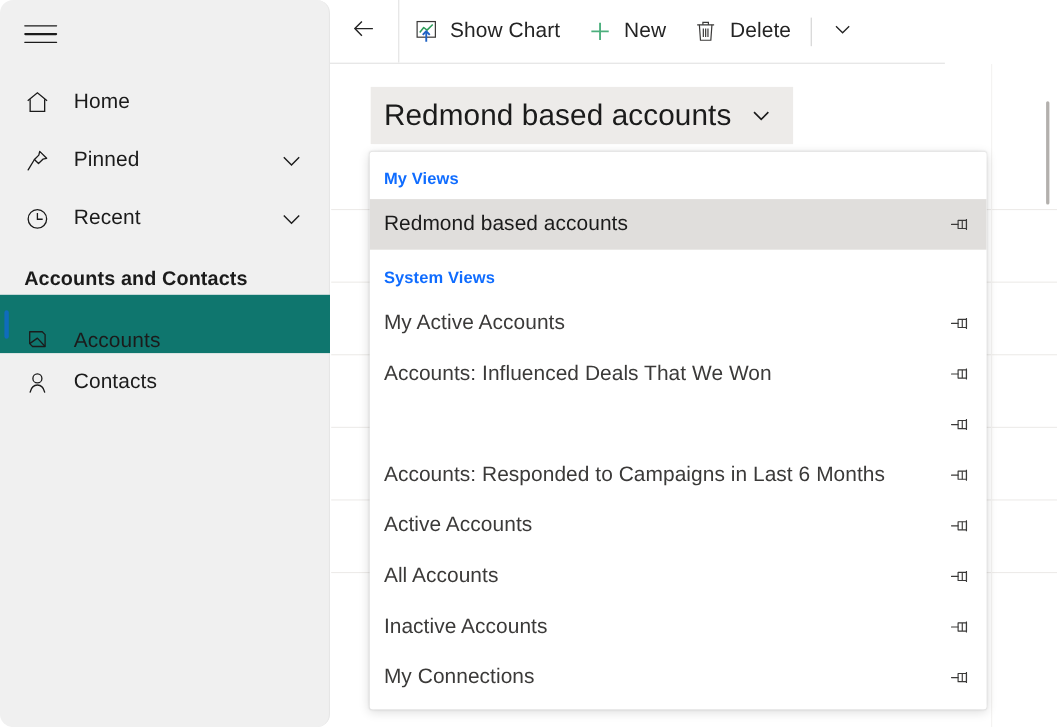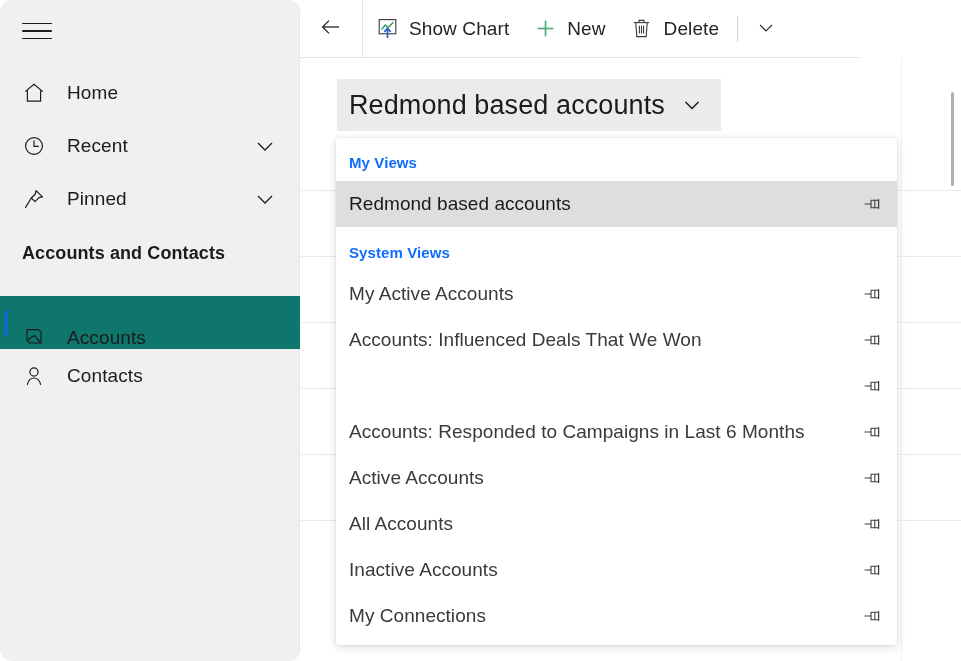--- a/index.html
+++ b/index.html
@@ -93,21 +93,21 @@
     top: 50%;
     transform: translateY(-50%);
     display: flex;
     align-items: center;
   }
 
   .group-header {
     font-size: 18px;
     font-weight: bold;
     color: #1b1b1b;
-    padding: 18px 0 32px 22px;
+    padding: 18px 0 4px 22px;
     letter-spacing: 0.1px;
   }
 
   .nav-item.selected {
     background: #0f766e;
     align-items: flex-end;
   }
   .nav-item.selected::before {
     content: "";
     position: absolute;
@@ -328,41 +328,41 @@
           <svg width="24" height="24" viewBox="0 0 24 24" fill="none" stroke="#1b1b1b" stroke-width="1.2">
             <path d="M3.2 10.6 L12 3.4 L20.8 10.6"></path>
             <path d="M5.4 9.2 V20.2 H18.6 V9.2"></path>
           </svg>
         </span>
         <span class="nav-label">Home</span>
       </div>
 
       <div class="nav-item">
         <span class="nav-icon">
+          <svg width="24" height="24" viewBox="0 0 24 24" fill="none" stroke="#1b1b1b" stroke-width="1.2" stroke-linejoin="round">
+            <path d="M14.1 3.6 L20.4 9.9 L17.0 10.7 L13.0 14.7 L9.3 11.0 L13.3 7.0 Z"></path>
+            <path d="M9.3 11.0 L3.6 20.4" stroke-linecap="round"></path>
+          </svg>
+        </span>
+        <span class="nav-label">Pinned</span>
+        <span class="nav-chev">
+          <svg width="26" height="26" viewBox="0 0 26 26" fill="none" stroke="#1b1b1b" stroke-width="1.3">
+            <path d="M6 10 L13 17 L20 10"></path>
+          </svg>
+        </span>
+      </div>
+
+      <div class="nav-item">
+        <span class="nav-icon">
           <svg width="24" height="24" viewBox="0 0 24 24" fill="none" stroke="#1b1b1b" stroke-width="1.2">
             <circle cx="12" cy="12" r="8.4"></circle>
             <path d="M12 7.2 V12.3 H16.2" stroke-linecap="square"></path>
           </svg>
         </span>
         <span class="nav-label">Recent</span>
-        <span class="nav-chev">
-          <svg width="26" height="26" viewBox="0 0 26 26" fill="none" stroke="#1b1b1b" stroke-width="1.3">
-            <path d="M6 10 L13 17 L20 10"></path>
-          </svg>
-        </span>
-      </div>
-
-      <div class="nav-item">
-        <span class="nav-icon">
-          <svg width="24" height="24" viewBox="0 0 24 24" fill="none" stroke="#1b1b1b" stroke-width="1.2" stroke-linejoin="round">
-            <path d="M14.1 3.6 L20.4 9.9 L17.0 10.7 L13.0 14.7 L9.3 11.0 L13.3 7.0 Z"></path>
-            <path d="M9.3 11.0 L3.6 20.4" stroke-linecap="round"></path>
-          </svg>
-        </span>
-        <span class="nav-label">Pinned</span>
         <span class="nav-chev">
           <svg width="26" height="26" viewBox="0 0 26 26" fill="none" stroke="#1b1b1b" stroke-width="1.3">
             <path d="M6 10 L13 17 L20 10"></path>
           </svg>
         </span>
       </div>
 
       <div class="group-header">Accounts and Contacts</div>
 
       <div class="nav-item selected">

